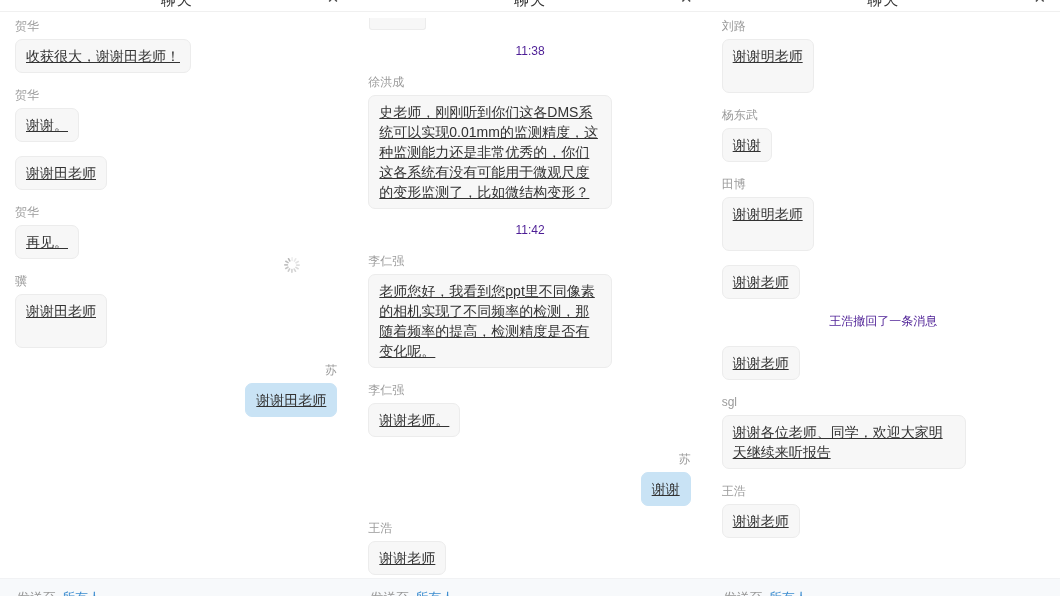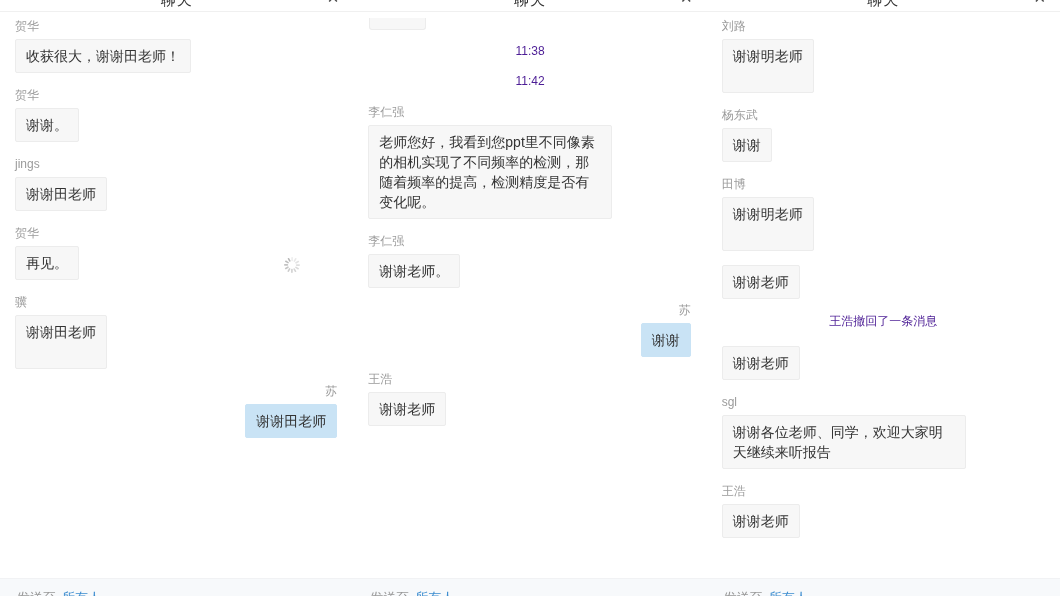--- a/index.html
+++ b/index.html
@@ -10,22 +10,22 @@
   .panel-header { position:relative; height:12px; border-bottom:1px solid #f0f0f0; }
   .panel-title { position:absolute; top:-9px; left:0; right:0; text-align:center;
     font-size:15px; color:#333; letter-spacing:1px; }
   .close-btn { position:absolute; top:-10px; right:14px; font-size:15px; color:#4a4a4a;
     line-height:16px; cursor:pointer; background:none; border:none;
     font-family:"Liberation Sans","DejaVu Sans",sans-serif; }
   .messages { position:relative; height:566px; padding:6px 0 0 0; overflow:hidden; }
   .msg { margin:0 16px 14px 15px; }
   .msg .name { display:block; font-size:12px; color:#9b9b9b; line-height:17px; margin-bottom:4px; }
   .bubble { display:inline-block; max-width:244px; background:#f7f7f7; border:1px solid #ececec;
-    border-radius:2px; padding:6px 10px; font-size:14px; line-height:20px; color:#333;
-    word-break:break-all; text-align:left; }
+    border-radius:7px; padding:6px 10px; font-size:14px; line-height:20px; color:#333;
+    word-break:break-all; text-align:left;text-decoration:underline; }
   .bubble.tall { min-height:54px; vertical-align:top; }
   .msg.right { text-align:right; }
   .msg.right .name { text-align:right; }
   .bubble.blue { background:#c9e3f5; border-color:#c9e3f5; }
   .center-note { text-align:center; font-size:12px; color:#4c1d95; margin:10px 0 16px 0; }
   .partial-bubble { width:57px; height:12px; margin:0 0 14px 16px; background:#f7f7f7;
     border:1px solid #ececec; border-top:none; border-radius:0 0 3px 3px; }
   .panel-footer { position:absolute; left:0; right:0; bottom:0; height:18px; overflow:hidden;
     background:#f7f9fb; border-top:1px solid #f1f2f4; padding:10px 0 0 17px; font-size:13px; }
   .panel-footer .send-to { color:#999; }
@@ -38,21 +38,21 @@
 <div class="app">
 
   <div class="panel">
     <div class="panel-header">
       <div class="panel-title">聊天</div>
       <button class="close-btn">✕</button>
     </div>
     <div class="messages">
         <div class="msg"><span class="name">贺华</span><div class="bubble">收获很大，谢谢田老师！</div></div>
         <div class="msg"><span class="name">贺华</span><div class="bubble">谢谢。</div></div>
-        <div class="msg"><span class="name">jings</span><div class="bubble">谢谢田老师</div></div>
+        <div class="msg"><div class="bubble">谢谢田老师</div></div>
         <div class="msg"><span class="name">贺华</span><div class="bubble">再见。</div></div>
         <div class="msg"><span class="name">骥</span><div class="bubble tall">谢谢田老师</div></div>
         <div class="msg right"><span class="name">苏</span><div class="bubble blue">谢谢田老师</div></div>
         <div class="spinner"><svg width="18" height="18" viewBox="0 0 18 18">
             <rect x="8.3" y="1" width="1.6" height="4.2" rx="0.8" fill="#b8b8b8" opacity="0.25" transform="rotate(0 9 9)"></rect>
             <rect x="8.3" y="1" width="1.6" height="4.2" rx="0.8" fill="#b8b8b8" opacity="0.32" transform="rotate(30 9 9)"></rect>
             <rect x="8.3" y="1" width="1.6" height="4.2" rx="0.8" fill="#b8b8b8" opacity="0.39" transform="rotate(60 9 9)"></rect>
             <rect x="8.3" y="1" width="1.6" height="4.2" rx="0.8" fill="#b8b8b8" opacity="0.45" transform="rotate(90 9 9)"></rect>
             <rect x="8.3" y="1" width="1.6" height="4.2" rx="0.8" fill="#b8b8b8" opacity="0.52" transform="rotate(120 9 9)"></rect>
             <rect x="8.3" y="1" width="1.6" height="4.2" rx="0.8" fill="#b8b8b8" opacity="0.59" transform="rotate(150 9 9)"></rect>
@@ -70,21 +70,21 @@
   </div>
 
   <div class="panel">
     <div class="panel-header">
       <div class="panel-title">聊天</div>
       <button class="close-btn">✕</button>
     </div>
     <div class="messages">
         <div class="partial-bubble"></div>
         <div class="center-note">11:38</div>
-        <div class="msg"></div>
+        <div class="msg"><span class="name">徐洪成</span><div class="bubble">史老师，刚刚听到你们这各DMS系统可以实现0.01mm的监测精度，这种监测能力还是非常优秀的，你们这各系统有没有可能用于微观尺度的变形监测了，比如微结构变形？</div></div>
         <div class="center-note">11:42</div>
         <div class="msg"><span class="name">李仁强</span><div class="bubble">老师您好，我看到您ppt里不同像素的相机实现了不同频率的检测，那随着频率的提高，检测精度是否有变化呢。</div></div>
         <div class="msg"><span class="name">李仁强</span><div class="bubble">谢谢老师。</div></div>
         <div class="msg right"><span class="name">苏</span><div class="bubble blue">谢谢</div></div>
         <div class="msg"><span class="name">王浩</span><div class="bubble">谢谢老师</div></div>
       </div>
     <div class="panel-footer">
       <span class="send-to">发送至</span><a class="send-target">所有人</a>
     </div>
   </div>

